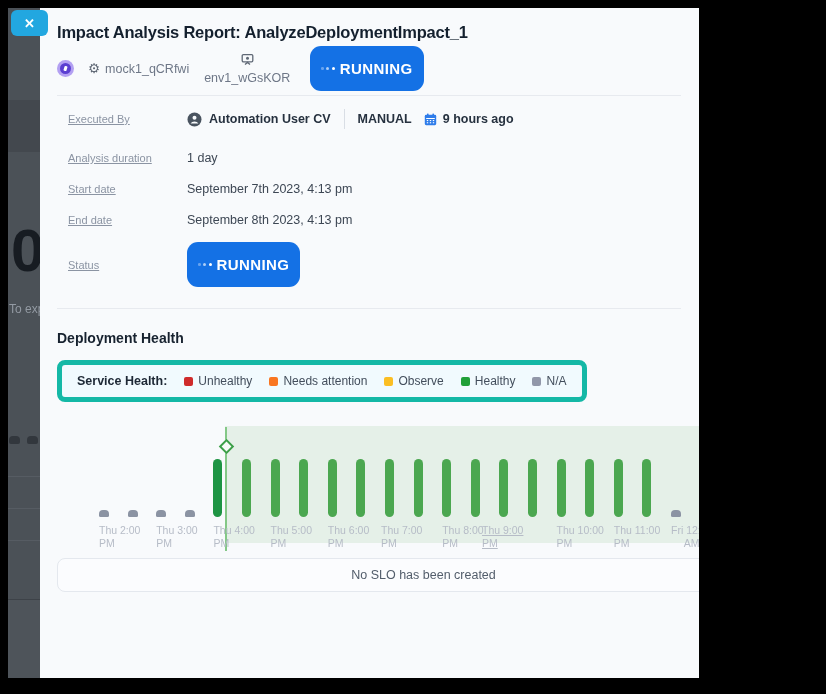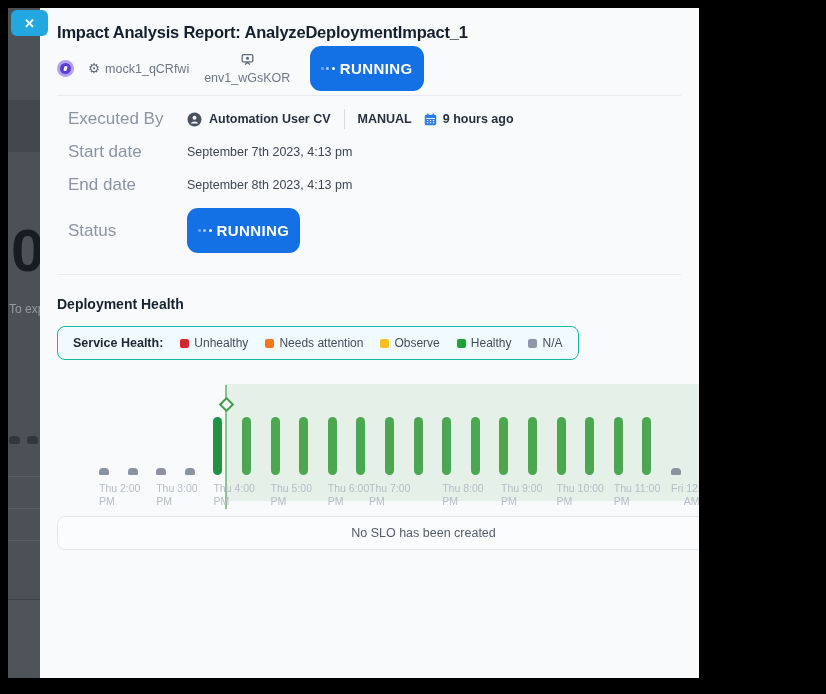--- a/index.html
+++ b/index.html
@@ -48,33 +48,33 @@
   .pill .dots i{width:3px;height:3px;border-radius:50%;background:#fff;display:block;}
   .pill .dots i:nth-child(1){opacity:.35;width:2.5px;height:2.5px;}
   .pill .dots i:nth-child(2){opacity:.65;}
   .meta-row .pill{margin-left:20px;}
 
   .divider{height:1px;background:#e7eaef;margin-top:16px;}
 
   .section-heading{font-size:15px;font-weight:700;color:#17222f;margin-top:13px;}
 
   .detail-row{display:flex;align-items:center;margin-top:13px;min-height:18px;}
-  .detail-label{margin-left:11px;width:119px;flex:none;font-size:17px;color:#8b94a3;}
+  .detail-label{margin-left:11px;width:119px;flex:none;font-size:11px;color:#8b94a3;text-decoration:underline;}
   .detail-value{font-size:12.5px;color:#3d4754;display:flex;align-items:center;}
   .strong-val{font-weight:700;color:#26313f;}
   .v-sep{width:1px;height:20px;background:#d9dee5;margin:0 13px;}
   .icon-gap{margin-right:7px;display:inline-flex;}
   .cal-gap{margin:0 6px 0 12px;display:inline-flex;}
 
   .dh-heading{font-size:14px;font-weight:700;color:#17222f;margin-top:21px;}
   .dh-subtitle{font-size:12.5px;color:#313c49;margin-top:8px;}
 
   .legend-box{
     margin-top:14px;display:inline-flex;align-items:center;gap:17px;height:32px;
-    padding:0 15px;background:#f1fafe;border:1px solid #14b8a6;border-radius:8px;
+    padding:0 15px;background:#f1fafe;border:5px solid #14b8a6;border-radius:8px;
   }
   .legend-title{font-size:12.5px;font-weight:700;color:#1d2835;}
   .legend-item{display:flex;align-items:center;gap:5px;font-size:12px;color:#434e5c;}
   .legend-swatch{width:9px;height:9px;border-radius:2px;flex:none;}
 
   
   .chart{position:relative;margin-top:13px;height:137px;width:733px;}
   .chart-shade{position:absolute;top:11px;bottom:9px;right:0;background:var(--shade,rgba(101,176,103,0.13));}
   .marker-line{position:absolute;top:12px;bottom:1px;width:2px;background:var(--marker,#84c887);}
   .marker-diamond{
@@ -181,20 +181,24 @@
               <rect x="2.8" y="9.2" width="1.4" height="1.1"></rect>
                 <rect x="5.8" y="9.2" width="1.4" height="1.1"></rect>
                 <rect x="8.8" y="9.2" width="1.4" height="1.1"></rect>
             </g>
           </svg>
         </span>
         <span class="strong-val">9 hours ago</span>
       </div>
     </div>
 
+    <div class="detail-row" style="margin-top:20px">
+      <div class="detail-label">Analysis duration</div>
+      <div class="detail-value">1 day</div>
+    </div>
 
     <div class="detail-row">
       <div class="detail-label">Start date</div>
       <div class="detail-value">September 7th 2023, 4:13 pm</div>
     </div>
 
     <div class="detail-row">
       <div class="detail-label">End date</div>
       <div class="detail-value">September 8th 2023, 4:13 pm</div>
     </div>
@@ -333,29 +337,29 @@
             <span>PM</span>
           </div>
           <div class="xlabel" style="left: 213.6px;">
             <span>Thu 5:00</span>
             <span>PM</span>
           </div>
           <div class="xlabel" style="left: 270.8px;">
             <span>Thu 6:00</span>
             <span>PM</span>
           </div>
-          <div class="xlabel" style="left: 312px;">
+          <div class="xlabel" style="left: 324px;">
             <span>Thu 7:00</span>
             <span>PM</span>
           </div>
           <div class="xlabel" style="left: 385.2px;">
             <span>Thu 8:00</span>
             <span>PM</span>
           </div>
-          <div class="xlabel" style="left: 444px;">
+          <div class="xlabel" style="left: 425px; text-decoration: underline;">
             <span>Thu 9:00</span>
             <span>PM</span>
           </div>
           <div class="xlabel" style="left: 499.6px;">
             <span>Thu 10:00</span>
             <span>PM</span>
           </div>
           <div class="xlabel" style="left: 556.8px;">
             <span>Thu 11:00</span>
             <span>PM</span>

